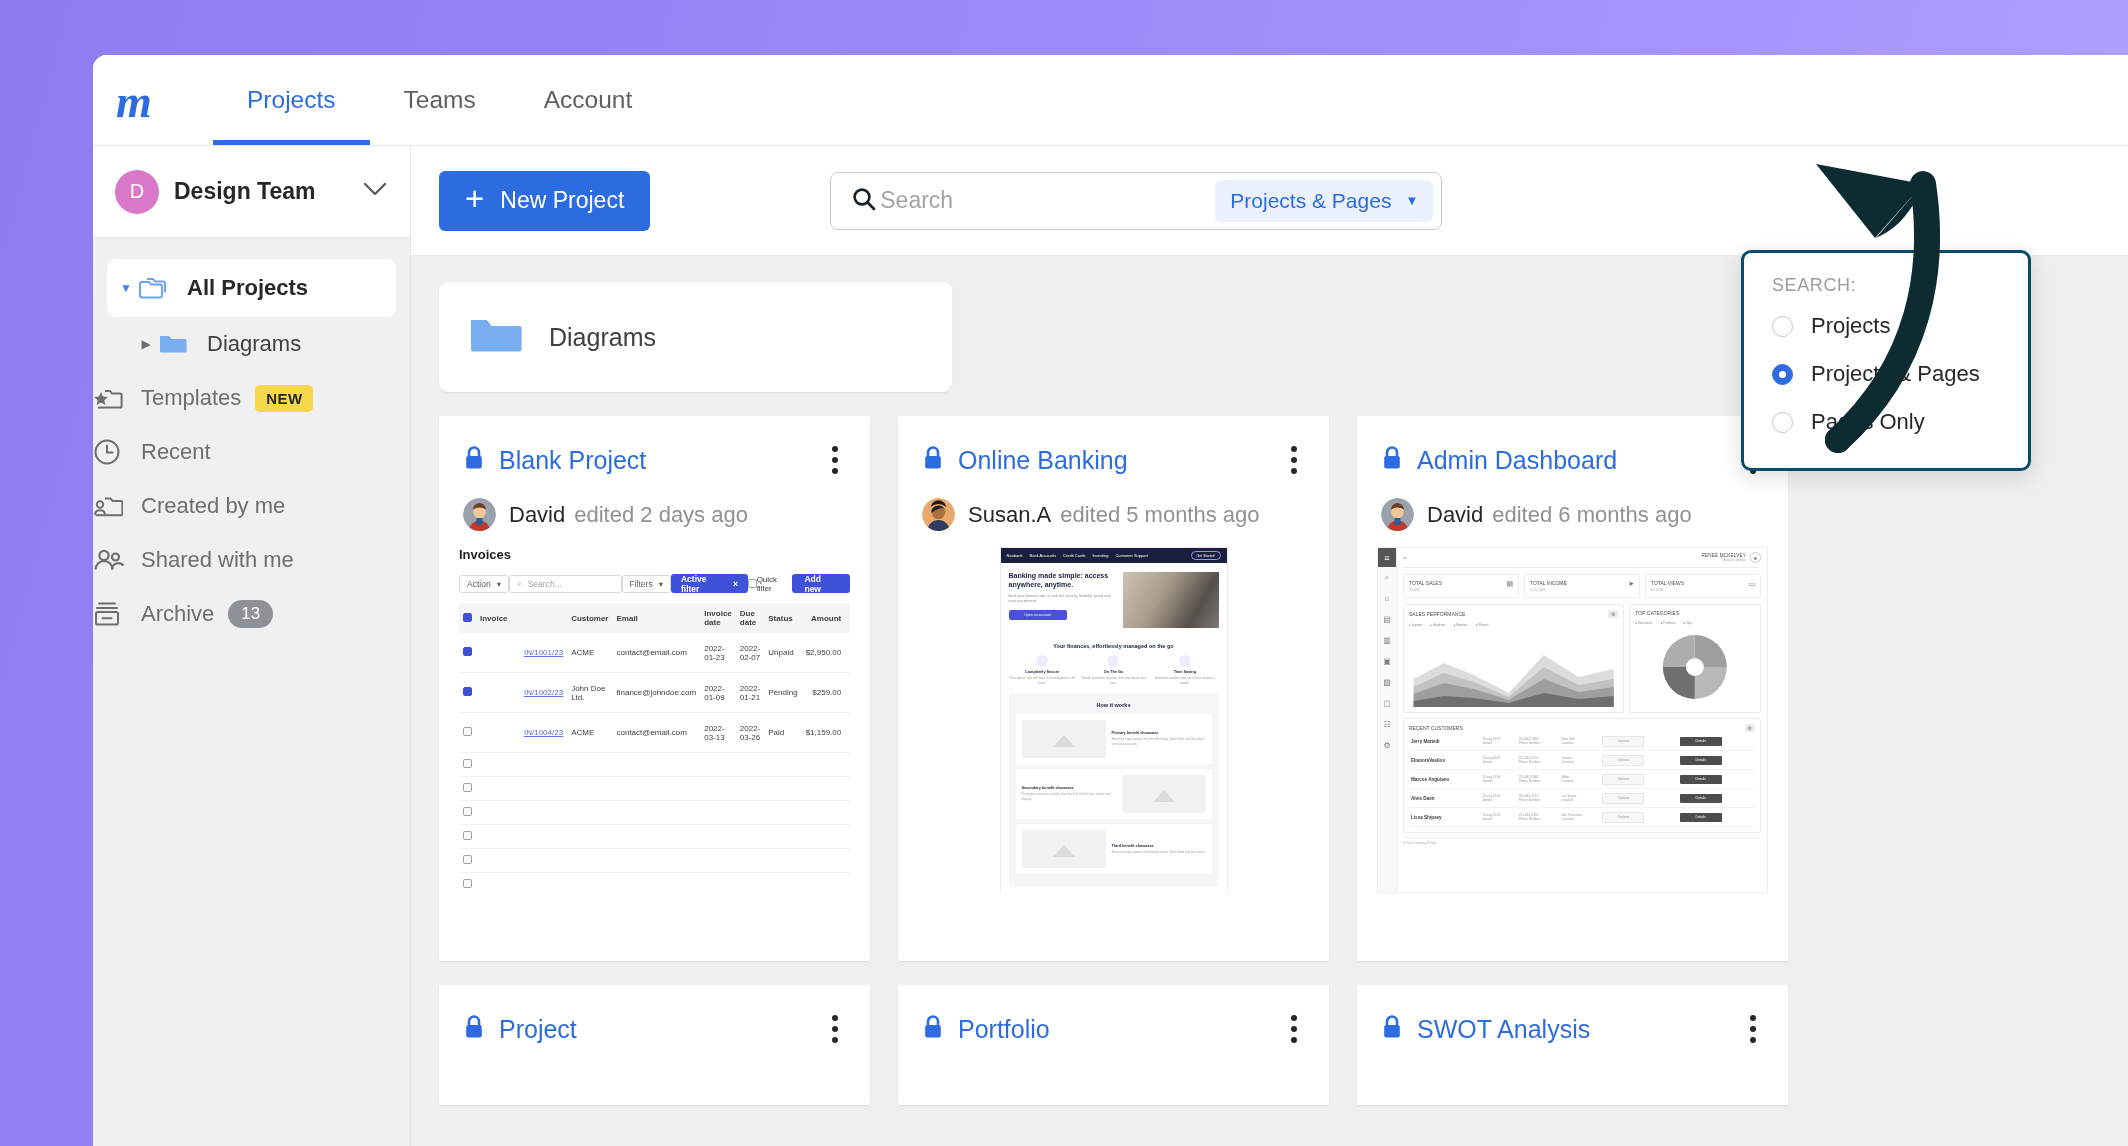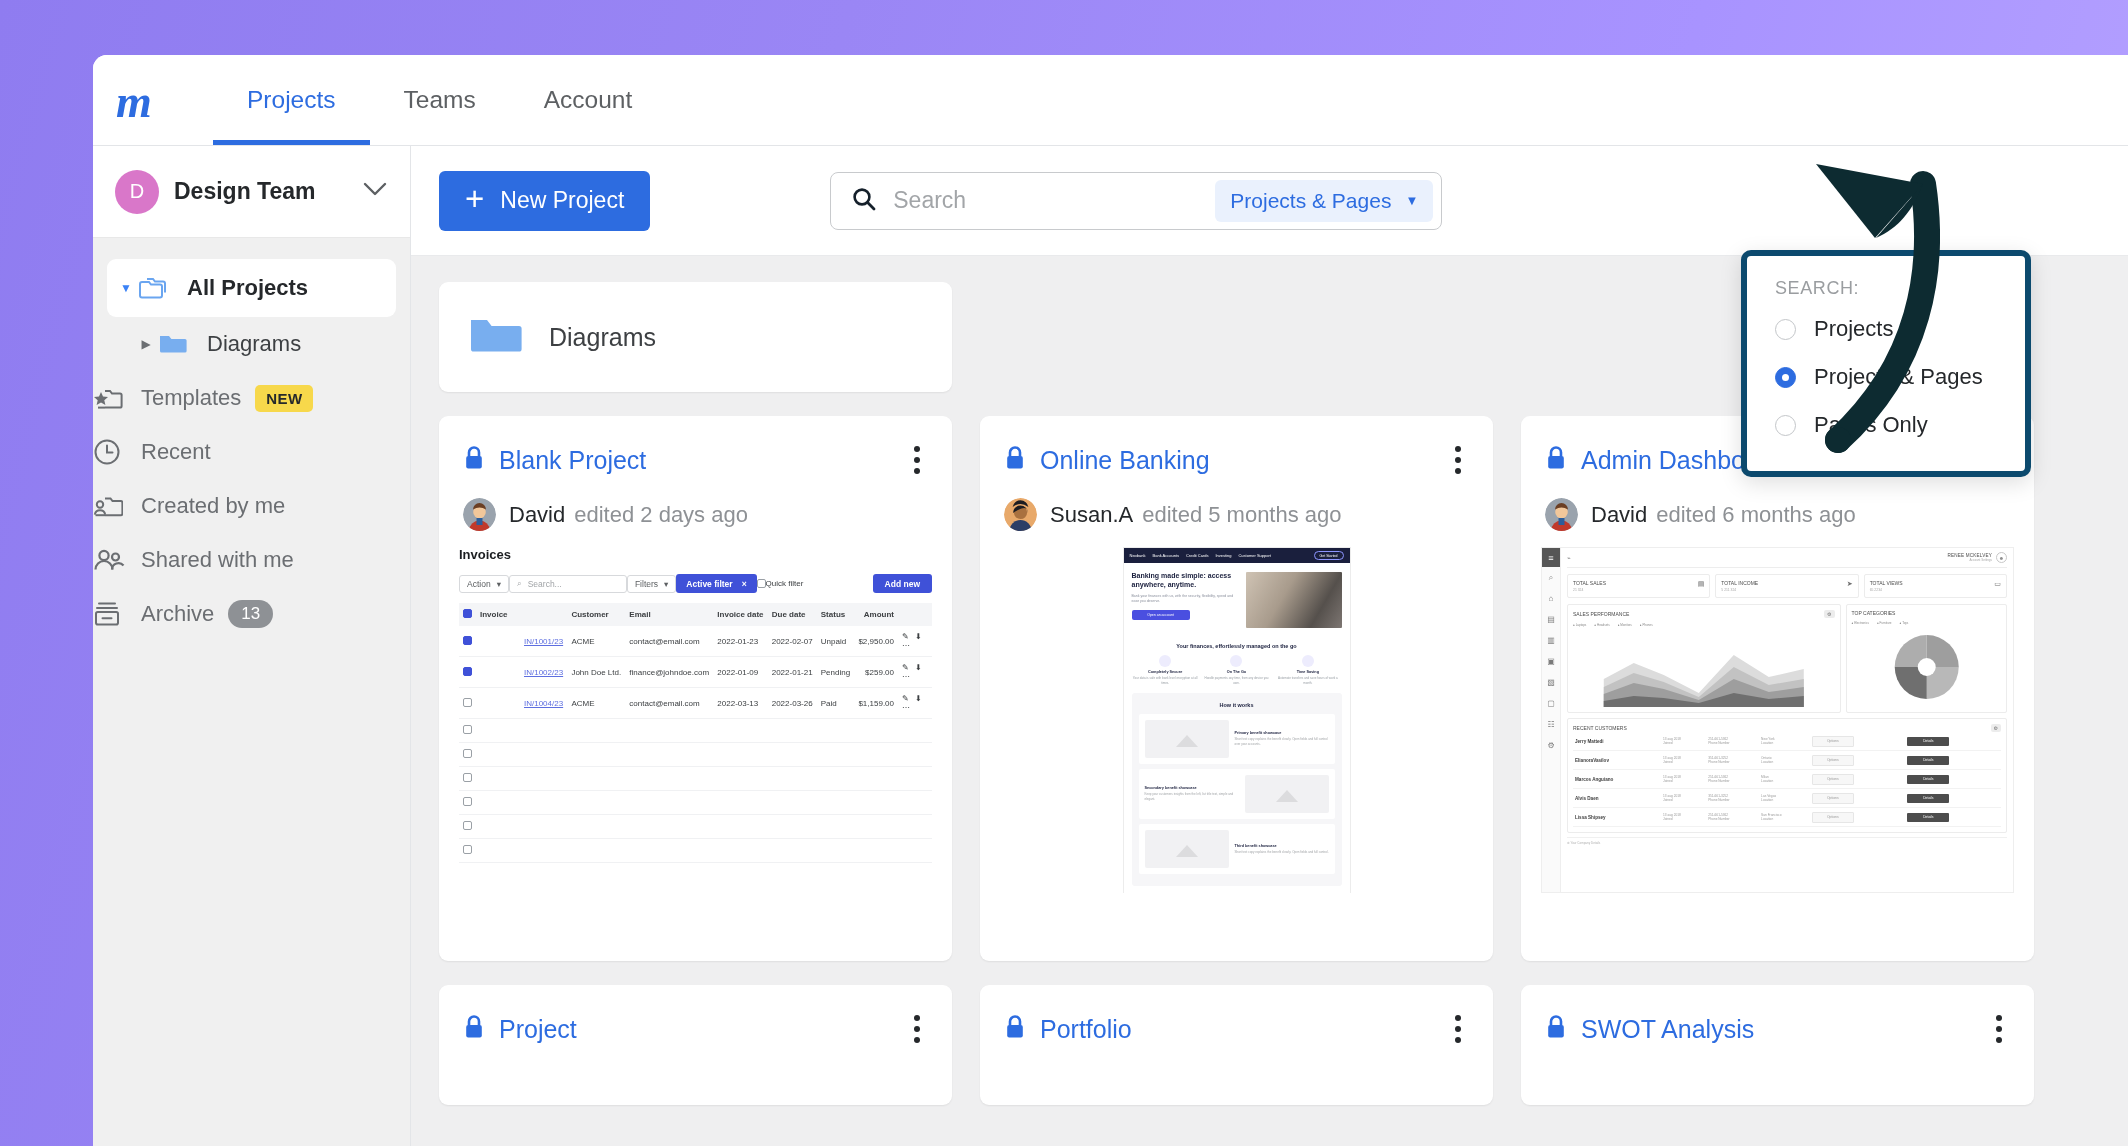--- a/index.html
+++ b/index.html
@@ -144,40 +144,40 @@
     width: 612px; height: 58px;
     border: 1px solid #c8cacd;
     border-radius: 8px;
     display: flex; align-items: center;
     padding: 0 8px 0 20px;
     background: #fff;
   }
   #search-input {
     border: none; outline: none; flex: 1;
     font-size: 23px; font-family: inherit;
-    color: #3d4043; margin-left: 16px;
+    color: #3d4043; margin-left: 3px;
     background: transparent;
   }
   #search-input::placeholder { color: #a2a5a8; }
   #scope-btn {
     background: #eaf1fd; color: #2d6ce0;
     border: none; border-radius: 6px;
     height: 42px; padding: 0 15px;
     font-size: 21px; font-family: inherit;
     display: flex; align-items: center; gap: 14px;
     cursor: pointer; white-space: nowrap;
   }
   #scope-btn .tri { font-size: 13px; }
   
   #scope-menu {
     position: absolute;
     left: 1330px; top: 104px;
     width: 290px;
     background: #fff;
-    border: 6px solid #0c4a6e;
+    border: 3px solid #0c4a6e;
     border-radius: 10px;
     box-shadow: 0 6px 22px rgba(0,0,0,.13);
     padding: 22px 0 22px 0;
     z-index: 40;
   }
   #scope-menu .menu-title {
     font-size: 18px; color: #9a9da0;
     letter-spacing: .6px;
     padding: 0 28px 6px 28px;
   }
@@ -212,22 +212,22 @@
   #folder-card {
     width: 513px; height: 110px;
     display: flex; align-items: center;
     padding-left: 30px;
     margin-bottom: 24px;
     cursor: pointer;
   }
   #folder-card .fname { font-size: 25px; color: #3d4043; margin-left: 26px; }
   .grid { display: flex; gap: 28px; }
   .proj-card {
-    width: 513px;
-    background: #fff; border-radius: 9px;
+    width: 431px;
+    background: #fff; border-radius: 2px;
     box-shadow: 0 1px 2px rgba(0,0,0,.07);
     overflow: hidden;
     flex: none;
   }
   .proj-card.tall { height: 545px; }
   .proj-card.short { height: 120px; }
   .pc-head {
     display: flex; align-items: center;
     padding: 24px 24px 0 24px;
   }

